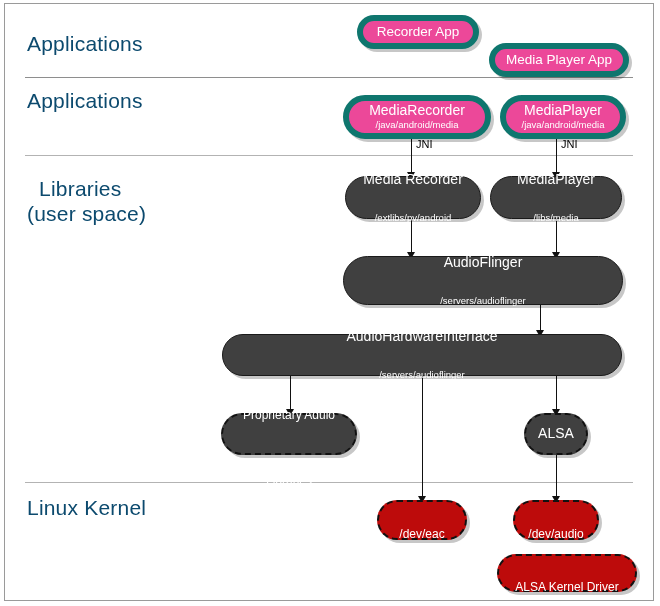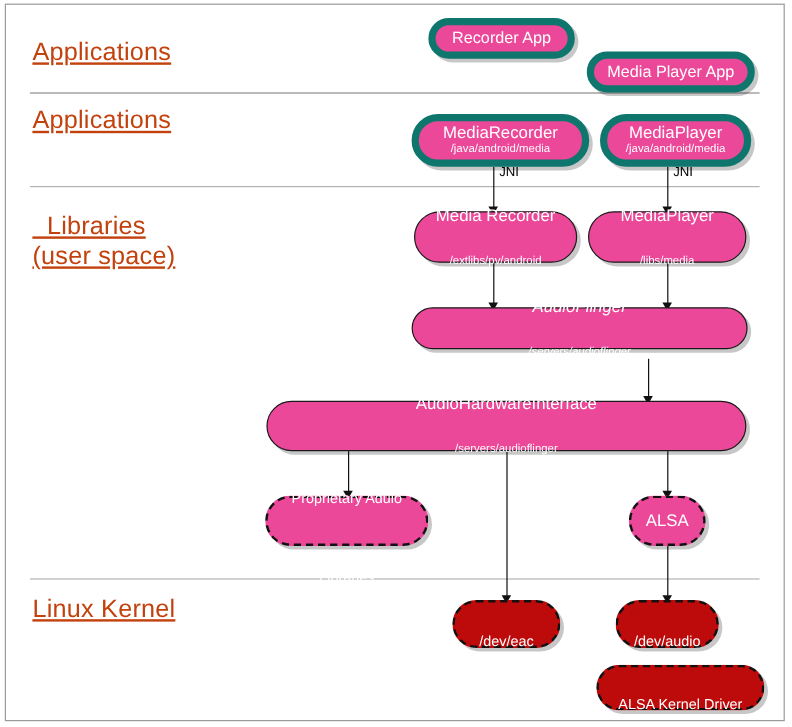--- a/index.html
+++ b/index.html
@@ -27,26 +27,25 @@
   .divider{
     position:absolute;
     height:0;
     border-top:1px solid #b3b3b3;
   }
   .divider.strong{ border-top:1px solid #8e8e8e; }
 
   
   .layer-label{
     position:absolute;
-    color:#c2410c;
+    color:#0c4a6e;
     font-size:21px;
     line-height:25px;
     letter-spacing:0.2px;
     white-space:pre;
-    text-decoration:underline;
   }
 
   
   .node{
     position:absolute;
     box-sizing:border-box;
     border-radius:999px;
     color:#ffffff;
     text-align:center;
     display:flex;
@@ -54,21 +53,21 @@
     align-items:center;
     justify-content:center;
     line-height:1.12;
     z-index:5;
     box-shadow:3px 3px 0 rgba(0,0,0,0.22);
   }
   .node .t1{ display:block; white-space:nowrap; }
   .node .t2{ display:block; white-space:nowrap; }
 
   .node.blue{ background:#ec4899; border:6px solid #0f766e; }
-  .node.green{ background:#ec4899; border:1px solid #111111;gap:24px; }
+  .node.green{ background:#404040; border:1px solid #111111;gap:24px; }
   .node.red{ background:#bd0b0b; border:1px solid #111111; }
   .node.dashed{ border-style:dashed; border-width:2px; }
 
   .node.solidline{ border:1px solid #1a1a1a; }
 
   
   .fs14 .t1{ font-size:13.5px; }
   .fs13 .t1{ font-size:14px; }
   .fs12 .t1{ font-size:12px;margin-top:29px; }
   .sub   .t2{ font-size:9.5px; margin-top:1px; }
@@ -165,21 +164,21 @@
   <div class="node green fs13 sub solidline" style="left:345px; top:176px; width:136px; height:43px;">
     <span class="t1">Media Recorder</span>
     <span class="t2">/extlibs/pv/android</span>
   </div>
 
   <div class="node green fs13 sub solidline" style="left:490px; top:176px; width:132px; height:43px;">
     <span class="t1">MediaPlayer</span>
     <span class="t2">/libs/media</span>
   </div>
 
-  <div class="node green fs13 sub solidline" style="left:343px; top:256px; width:280px; height:35px;font-style:italic;">
+  <div class="node green fs13 sub solidline" style="left:343px; top:256px; width:280px; height:49px;">
     <span class="t1">AudioFlinger</span>
     <span class="t2">/servers/audioflinger</span>
   </div>
 
   <div class="node green fs13 sub solidline" style="left:222px; top:334px; width:400px; height:42px;">
     <span class="t1">AudioHardwareInterface</span>
     <span class="t2">/servers/audioflinger</span>
   </div>
 
   <div class="node green fs12 dashed" style="left:221px; top:413px; width:136px; height:42px;">

